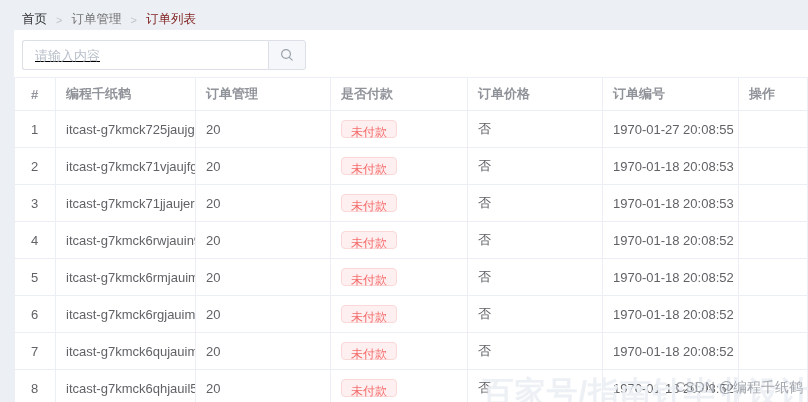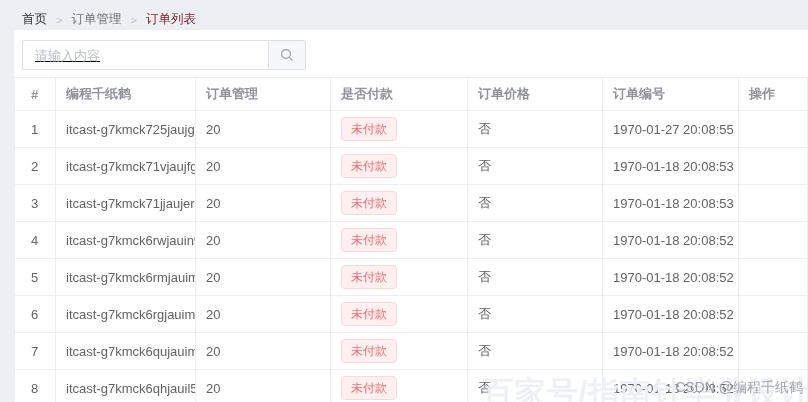--- a/index.html
+++ b/index.html
@@ -75,21 +75,21 @@
   th {
     height: 33px;
     color: #909399;
     font-weight: 700;
     background: #fff;
   }
   td { height: 37px; color: #606266; }
   th.col-idx, td.col-idx { padding-left: 16px; }
   .tag-danger {
     display: inline-block;
-    height: 24px;
+    height: 18px;
     line-height: 22px;
     padding: 0 9px;
     font-size: 12px;
     border-radius: 4px;
   }
   .wm-big {
     position: absolute;
     right: -4px;
     bottom: -12px;
     font-size: 31px;

